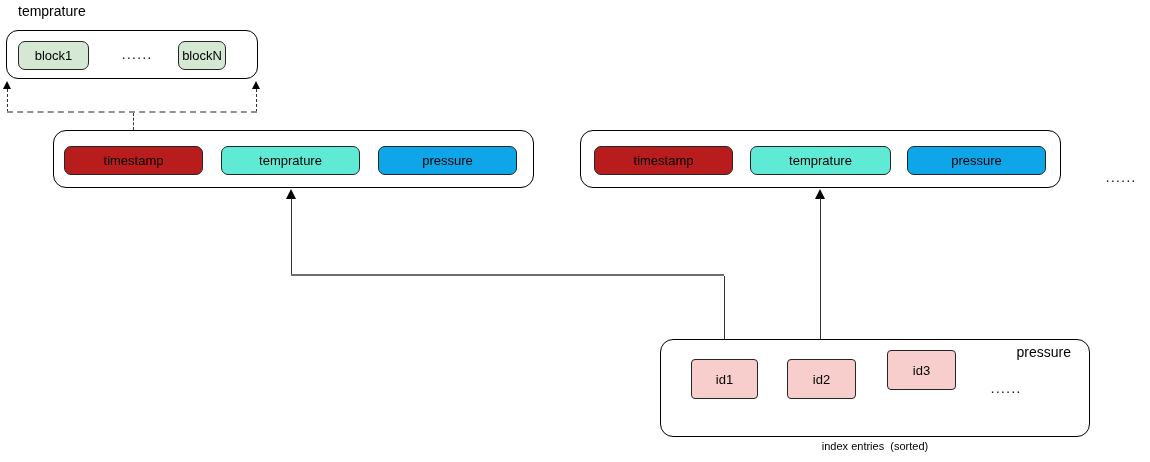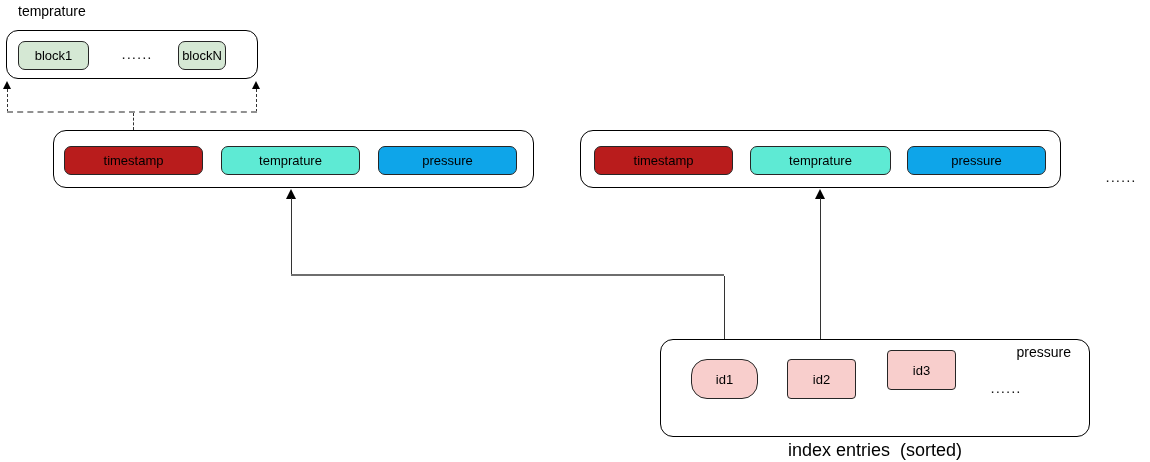--- a/index.html
+++ b/index.html
@@ -52,21 +52,21 @@
     border-left:5px solid transparent;
     border-right:5px solid transparent;
     border-bottom:10px solid #000;
   }
   .arrowhead-up.small{
     border-left-width:4px;border-right-width:4px;border-bottom-width:8px;
   }
   .corner-label{position:absolute;font-size:14px;}
   .caption{
     position:absolute;
-    font-size:18px;
+    font-size:11px;
     text-align:center;
     white-space:pre;
   }
 </style>
 </head>
 <body>
 
 <div id="canvas">
 
   <div class="abs label" style="left:18px;top:2px;">temprature</div>
@@ -101,21 +101,21 @@
   <div class="arrowhead-up" style="left:286px;top:189px;"></div>
   <div class="vline" style="left:291px;top:198px;height:77px;"></div>
   <div class="hline-gray" style="left:291px;top:274px;width:433px;"></div>
   <div class="vline" style="left:724px;top:276px;height:83px;"></div>
 
   <div class="arrowhead-up" style="left:815px;top:189px;"></div>
   <div class="vline" style="left:820px;top:198px;height:161px;"></div>
 
   <div class="container" style="left:660px;top:339px;width:430px;height:98px;">
     <div class="corner-label" style="right:18px;top:4px;">pressure</div>
-    <div class="node fill-pink" style="left:30px;top:19px;width:67px;height:40px;border-radius:16px;">id1</div>
+    <div class="node fill-pink" style="left:30px;top:19px;width:67px;height:40px;border-radius:4px;">id1</div>
     <div class="node fill-pink" style="left:126px;top:19px;width:69px;height:40px;border-radius:4px;">id2</div>
     <div class="node fill-pink" style="left:226px;top:10px;width:69px;height:40px;border-radius:4px;">id3</div>
     <div class="dots" style="left:318px;top:39px;width:54px;">......</div>
   </div>
 
   <div class="caption" style="left:660px;top:440px;width:430px;">index entries  (sorted)</div>
 
 </div>
 
 </body></html>

